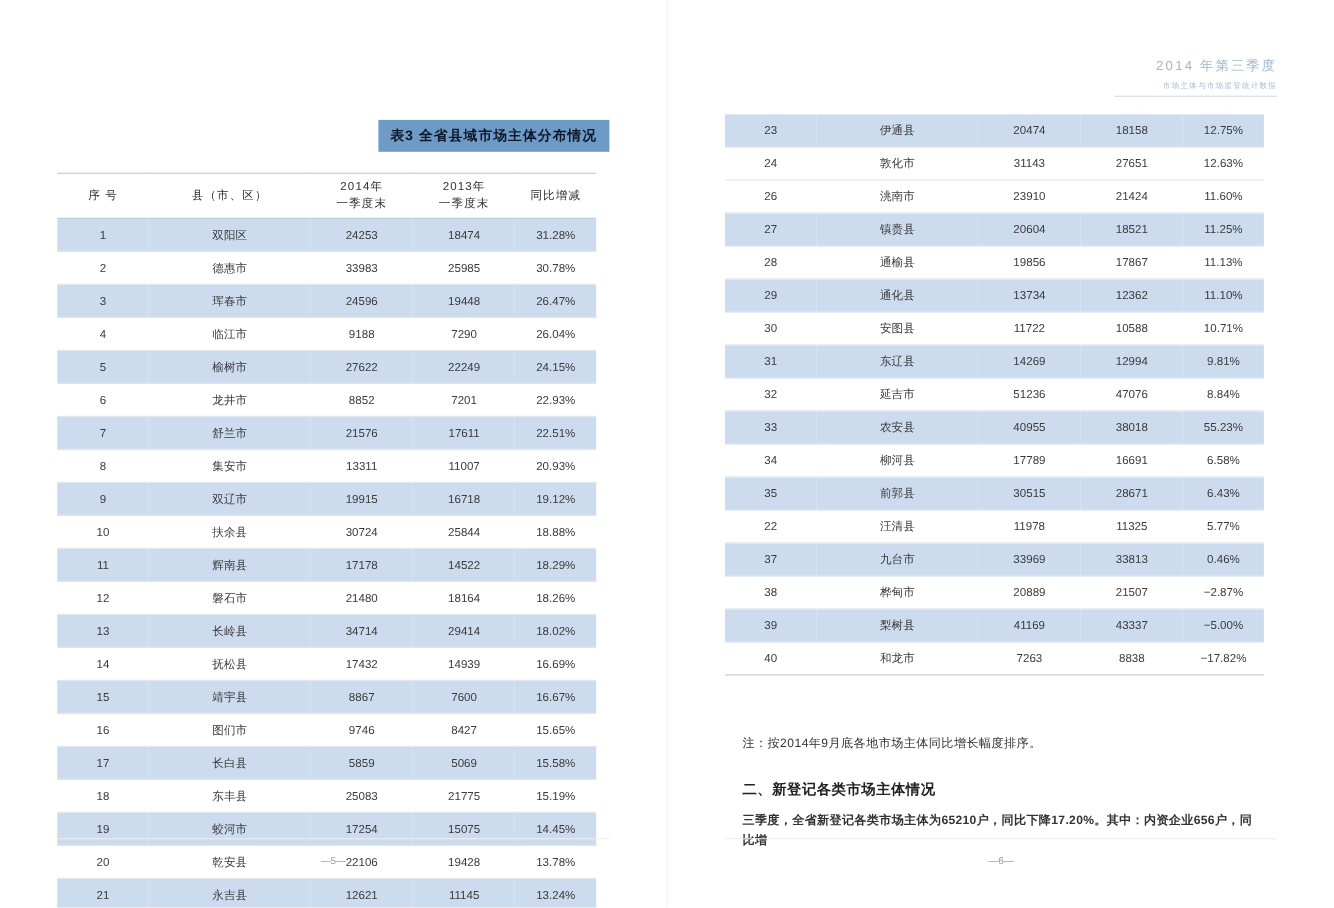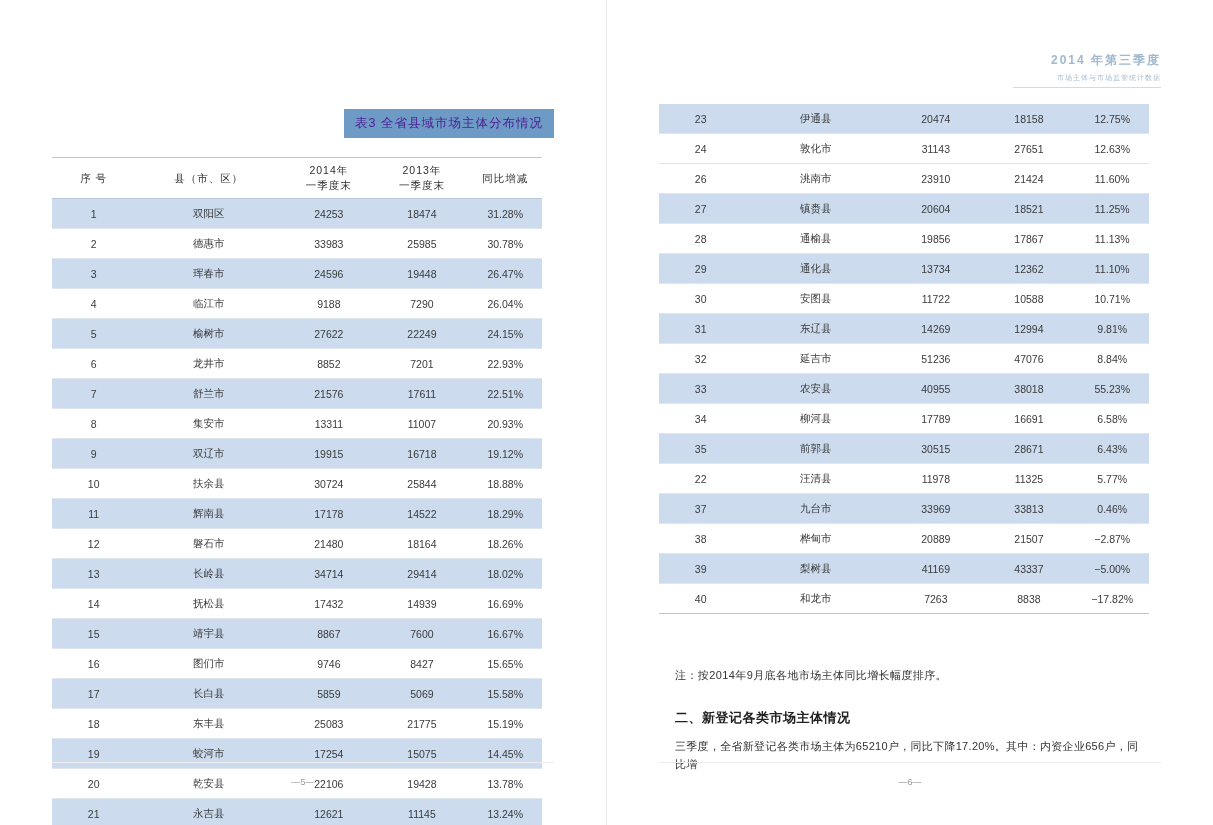--- a/index.html
+++ b/index.html
@@ -37,21 +37,21 @@
   .doc-header {
     position: absolute;
     right: 52px;
     top: 52px;
     text-align: right;
   }
   .doc-header .h-title {
     font-size: 12px;
     letter-spacing: 2px;
     color: #9fb8cf;
-    font-weight: bold;
+    font-weight: normal;
   }
   .doc-header .h-sub {
     font-size: 7px;
     letter-spacing: 1px;
     color: #a9bdd0;
     margin-top: 4px;
     padding-bottom: 3px;
   }
   .doc-header .h-rule {
     border-top: 1px solid #cfdce8;
@@ -61,23 +61,23 @@
   }
 
   
   .caption-wrap {
     position: absolute;
     left: 344px;
     top: 109px;
   }
   .caption {
     background: #6e9bc5;
-    color: #4c1d95;
+    color: #0f172a;
     font-size: 12.5px;
-    font-weight: normal;
+    font-weight: bold;
     letter-spacing: 1px;
     padding: 6px 11px 6px 11px;
     display: inline-block;
   }
 
   
   table.dt {
     border-collapse: collapse;
     font-size: 10.5px;
     color: #3a3a3a;
@@ -147,20 +147,21 @@
   }
   .body-para {
     position: absolute;
     left: 68px;
     top: 738px;
     width: 470px;
     font-size: 11px;
     line-height: 1.6;
     color: #333;
     letter-spacing: 0.3px;
+    font-weight: bold;
   }
 
   
   .footer {
     position: absolute;
     bottom: 38px;
     left: 0;
     width: 100%;
     text-align: center;
     font-size: 9px;

